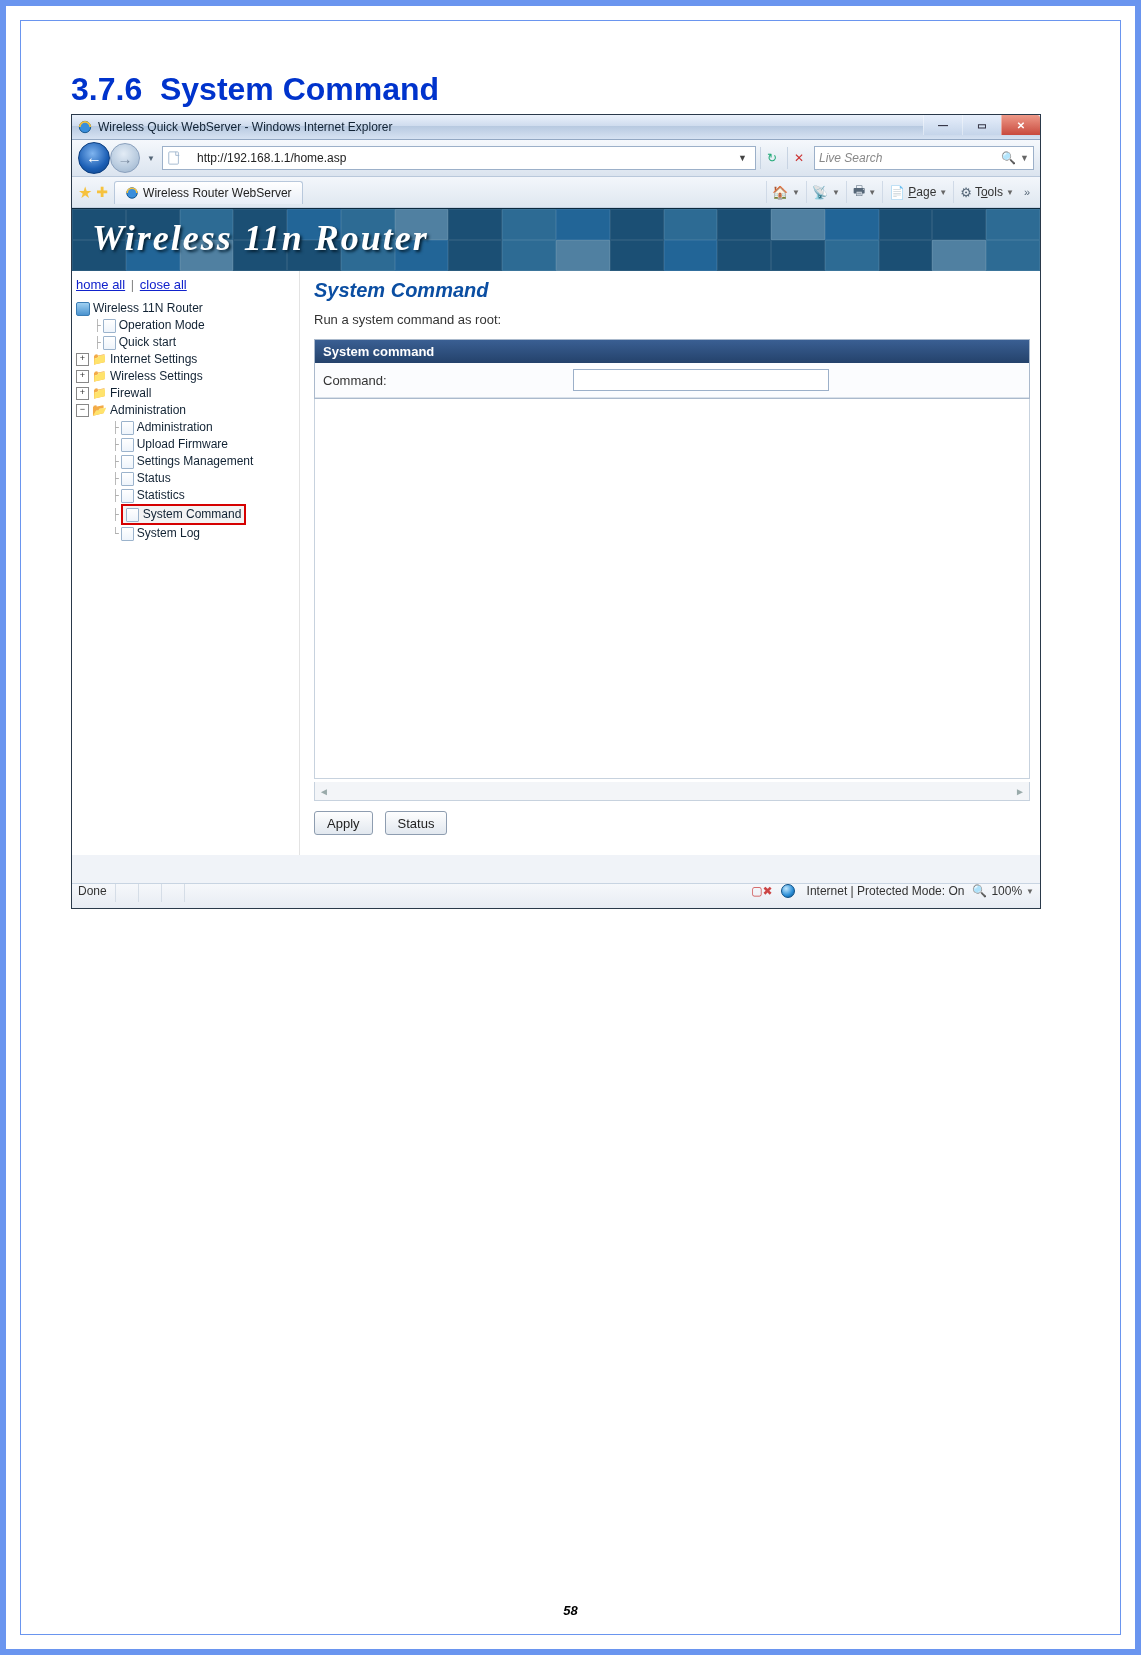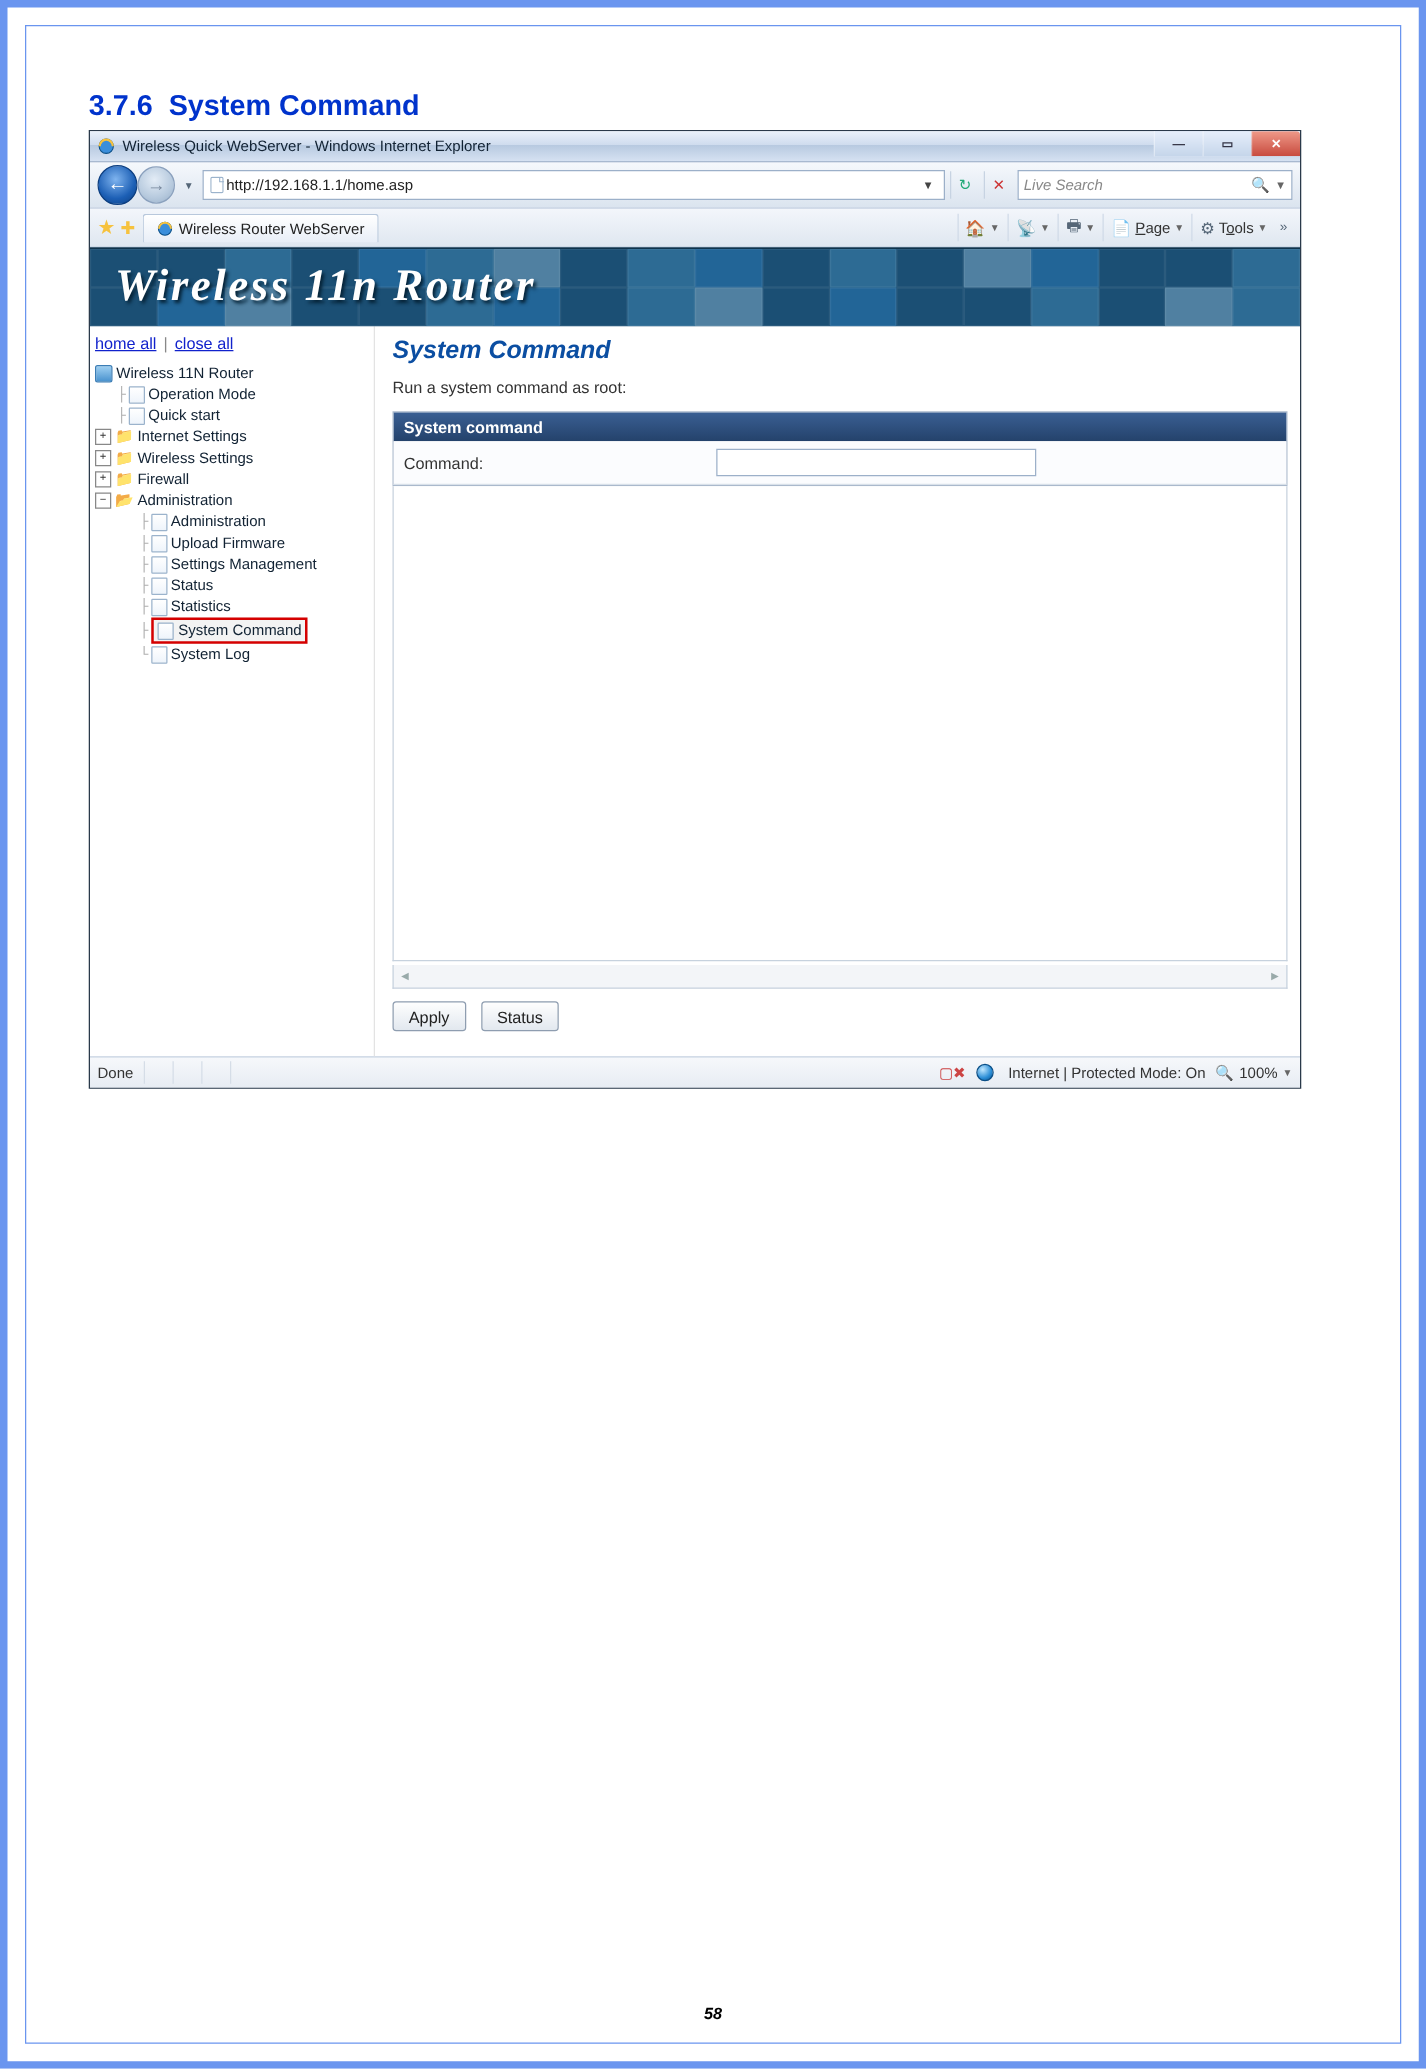--- a/index.html
+++ b/index.html
@@ -1,18 +1,18 @@
 <!DOCTYPE html>
 <html><head>
 <meta charset="utf-8">
 <style>
 html, body { margin:0; padding:0; background:#fff; font-family:Arial, Helvetica, sans-serif; }
 .page-outer { width:1141px; height:1655px; margin:0 auto; box-sizing:border-box; border:6px solid #6a95ef; padding:14px; background:#fff; }
 .page-inner { width:100%; height:100%; box-sizing:border-box; border:1.5px solid #6a95ef; padding:50px 50px 30px 50px; position:relative; }
-.section-heading { font-size:23px; font-weight:bold; color:#0033cc; margin:0 0 6px 0; }
+.section-heading { font-size:32px; font-weight:bold; color:#0033cc; margin:0 0 6px 0; }
 .section-text { font-size:19px; color:#000; margin:0 0 18px 0; }
 .page-number { position:absolute; bottom:16px; left:0; right:0; text-align:center; font-style:italic; font-weight:bold; font-size:13px; color:#000; }
 
 
 .ie-window { width:968px; border:1px solid #2a394a; background:#f0f3f8; font-family:"Segoe UI", Tahoma, sans-serif; font-size:12px; color:#222; }
 .titlebar { display:flex; align-items:center; justify-content:space-between; height:24px; padding:0 0 0 6px;
   background:linear-gradient(180deg,#eaf1fb 0%,#cfdcee 45%,#b7c9e0 46%,#d6e2f2 100%); border-bottom:1px solid #93a8c3; }
 .titlebar-left { display:flex; align-items:center; gap:6px; }
 .ie-icon-small { width:14px; height:14px; }
 .titlebar-title { font-size:12px; color:#123; }
@@ -23,21 +23,21 @@
 .caption-btn:last-child .caption-glyph { color:#fff; }
 
 .addressbar { display:flex; align-items:center; height:30px; padding:3px 6px; gap:4px;
   background:linear-gradient(180deg,#f5f8fc,#dbe4ef); border-bottom:1px solid #b9c8db; }
 .nav-btn { position:relative; }
 .nav-back { width:30px; height:30px; border-radius:50%;
   background:radial-gradient(circle at 45% 35%,#7fb4ef,#1c5fb5 60%,#0c3e80 100%); border:1px solid #0c3e80; display:flex; align-items:center; justify-content:center; color:#fff; font-size:16px; }
 .nav-fwd { width:28px; height:28px; border-radius:50%;
   background:radial-gradient(circle at 45% 35%,#e3ecf6,#b7cade 60%,#97aec8 100%); border:1px solid #8aa0bd; display:flex; align-items:center; justify-content:center; color:#77879c; font-size:15px; margin-left:-4px; }
 .nav-drop { width:14px; height:14px; color:#567; font-size:8px; display:flex; align-items:center; justify-content:center; }
-.addr-box { flex:1; height:22px; display:flex; align-items:center; background:#fff; border:1px solid #9cb0c9; padding:0 4px; gap:0; }
+.addr-box { flex:1; height:22px; display:flex; align-items:center; background:#fff; border:1px solid #9cb0c9; padding:0 4px; gap:16px; }
 .addr-icon { width:14px; height:14px; }
 .addr-text { flex:1; font-size:12px; }
 .addr-dd { color:#444; font-size:9px; padding:0 4px; }
 .tb-btn { width:22px; height:22px; display:flex; align-items:center; justify-content:center; border-left:1px solid #c7d3e2; }
 .search-box { width:210px; height:22px; display:flex; align-items:center; background:#fff; border:1px solid #9cb0c9; padding:0 4px; gap:4px; }
 .search-text { flex:1; font-size:12px; font-style:italic; color:#888; }
 .search-mag { color:#3a7ec3; font-size:12px; }
 .search-dd { color:#666; font-size:9px; }
 
 .tabrow { display:flex; align-items:center; height:30px; padding:0 6px; gap:6px;
@@ -86,21 +86,21 @@
 .field-row { display:flex; align-items:center; padding:6px 8px; border-bottom:1px solid #d9e1ea; background:#fbfcfe; font-size:13px; color:#333; }
 .field-label { width:250px; }
 .field-input { width:250px; height:18px; border:1px solid #9cb0c9; background:#fff; }
 .output-wrap { position:relative; }
 .output-area { width:100%; height:380px; box-sizing:border-box; border:1px solid #c7d2de; border-top:none; background:#fff; resize:none; overflow:auto; font-family:monospace; padding:4px; }
 .hscroll { height:18px; border:1px solid #c7d2de; border-top:none; background:#f3f5f8; display:flex; align-items:center; justify-content:space-between; color:#9aa; font-size:10px; padding:0 4px; }
 .btn-row { margin-top:10px; display:flex; gap:12px; }
 .btn { height:24px; padding:0 12px; border:1px solid #8e9db0; border-radius:3px;
   background:linear-gradient(180deg,#fefefe,#e2e8ef); font-size:13px; color:#222; display:flex; align-items:center; }
 
-.statusbar { display:flex; align-items:center; height:24px; border-top:1px solid #c8d4e2; background:linear-gradient(180deg,#f6f8fb,#e7ecf3); font-size:12px; color:#333; padding:0 6px; gap:8px; }
+.statusbar { display:flex; align-items:flex-start; height:24px; border-top:1px solid #c8d4e2; background:linear-gradient(180deg,#f6f8fb,#e7ecf3); font-size:12px; color:#333; padding:0 6px; gap:8px;margin-top:28px; }
 .sb-left { flex:0 0 auto; }
 .sb-segments { flex:1; display:flex; align-items:center; }
 .sb-seg { width:22px; height:18px; border-left:1px solid #d5dde7; }
 .sb-shield { color:#c44; font-size:12px; margin-left:auto; }
 .sb-globe { width:12px; height:12px; border-radius:50%; background:radial-gradient(circle at 35% 30%,#bfe7ff,#2a8dd6 60%,#0a4e86 100%); border:1px solid #0a4e86; }
 .sb-zone { margin-left:4px; }
 .sb-zoom { margin-left:auto; display:flex; align-items:center; gap:4px; }
 .sb-zoom .mag { color:#3a7ec3; }
 .underline-letter { text-decoration:underline; }
 svg { display:block; }

